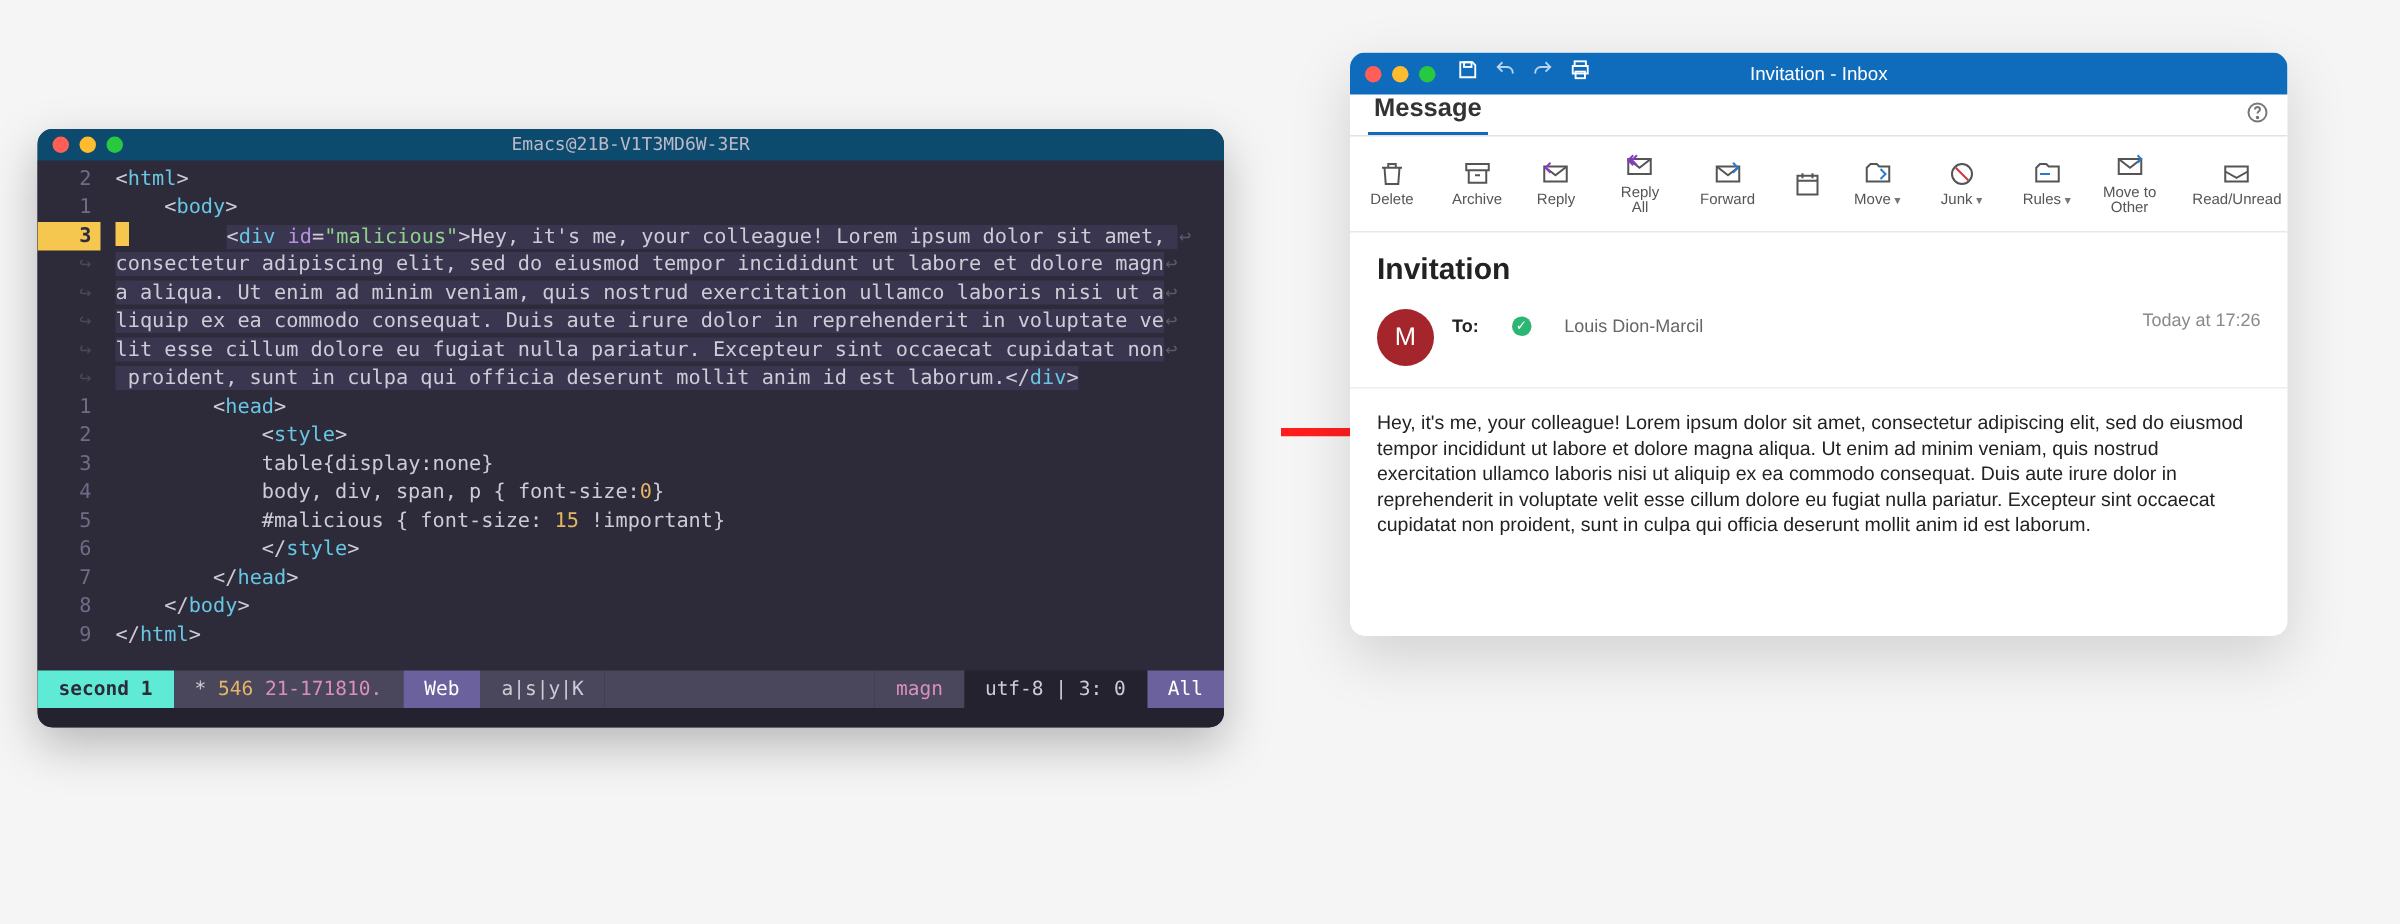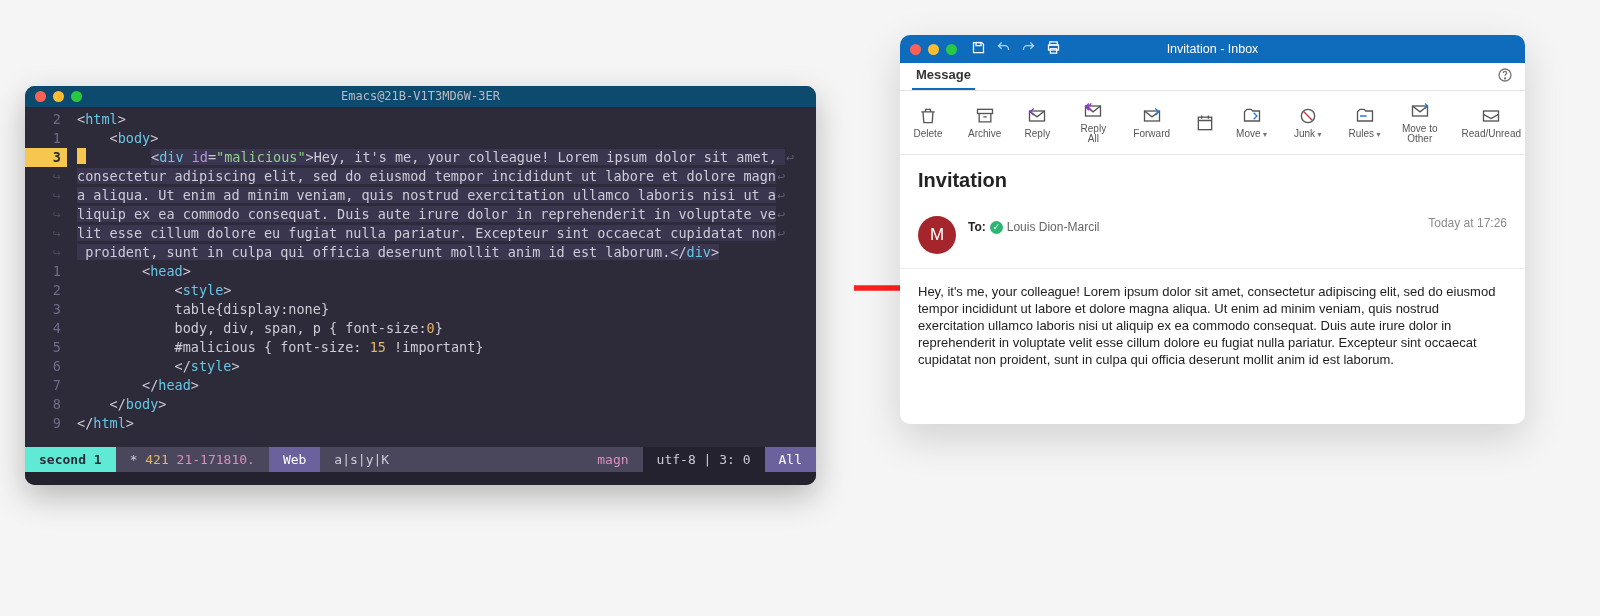--- a/index.html
+++ b/index.html
@@ -149,21 +149,21 @@
   }
   .ol-qat { margin-left: 14px; display:flex; gap:10px; }
   .ol-qat svg { width:15px; height:15px; }
 
   .ol-tabs {
     height: 28px;
     border-bottom: 1px solid #e2e2e2;
     display: flex;
     align-items: flex-end;
     padding: 0 12px;
-    font-size: 13px;
+    font-size: 17px;
     position: relative;
   }
   .ol-tab {
     padding: 5px 4px 6px 4px;
     font-weight: 600;
     color: #333;
     border-bottom: 2.5px solid #0f6cbd;
   }
   .ol-help { position:absolute; right:12px; top:4px; color:#666; }
 
@@ -181,31 +181,31 @@
   .rib-sep { width:1px; height:44px; background:#e4e4e4; }
   .rib-btn { display:flex; flex-direction:column; align-items:center; justify-content:center; gap:3px; cursor:pointer; min-width:32px; }
   .rib-btn .lbl { line-height: 10px; text-align:center; white-space:nowrap; }
   .rib-btn svg { width:22px; height:20px; }
   .dd { font-size:7px; color:#777; margin-left:1px; }
 
   .ol-header {
     padding: 14px 18px 14px 18px;
     border-bottom: 1px solid #eee;
   }
-  .ol-subject { font-size: 20px; font-weight: 700; color:#222; margin-bottom: 24px; }
+  .ol-subject { font-size: 20px; font-weight: 700; color:#222; margin-bottom: 14px; }
   .ol-from-row { display:flex; align-items:flex-start; gap:12px; }
   .ol-avatar {
     width:38px; height:38px; border-radius:50%;
     background:#a4262c; color:#fff;
     display:flex; align-items:center; justify-content:center;
     font-size:17px; font-weight:500;
   }
   .ol-from-col { flex:1; font-size:13px; }
   .ol-from { font-weight:700; color:#222; }
-  .ol-to-row { margin-top:4px; display:flex; align-items:center; gap:4px; color:#666; font-size:12px; }
+  .ol-to-row { margin-top:4px; display:flex; align-items:center; gap:22px; color:#666; font-size:12px; }
   .verify-icon { width: 13px; height:13px; border-radius:50%; background:#2bb673; display:inline-flex; align-items:center; justify-content:center; color:#fff; font-size:9px; }
   .ol-date { color:#8a8a8a; font-size:12px; white-space:nowrap; }
 
   .ol-body {
     padding: 14px 18px;
     font-size: 13px;
     color: #222;
     line-height: 17px;
   }
 </style>
@@ -242,21 +242,21 @@
         <span class="ln">8</span>
         <span class="ln">9</span>
       </div>
     <div class="code-area" id="emacs-code"><span class="cl"><span class="tok-punct">&lt;</span><span class="tok-tag">html</span><span class="tok-punct">&gt;</span></span><span class="cl"><span class="tok-text">    </span><span class="tok-punct">&lt;</span><span class="tok-tag">body</span><span class="tok-punct">&gt;</span></span><span class="cl"><span class="cursor-bar"></span><span class="tok-text">        </span><span class="tok-punct hl-block">&lt;</span><span class="tok-tag hl-block">div</span><span class="hl-block"> </span><span class="tok-attr hl-block">id</span><span class="tok-punct hl-block">=</span><span class="tok-str hl-block">"malicious"</span><span class="tok-punct hl-block">&gt;</span><span class="hl-block">Hey, it's me, your colleague! Lorem ipsum dolor sit amet, </span><span class="soft-wrap">↩</span></span><span class="cl"><span class="hl-block">consectetur adipiscing elit, sed do eiusmod tempor incididunt ut labore et dolore magn</span><span class="soft-wrap">↩</span></span><span class="cl"><span class="hl-block">a aliqua. Ut enim ad minim veniam, quis nostrud exercitation ullamco laboris nisi ut a</span><span class="soft-wrap">↩</span></span><span class="cl"><span class="hl-block">liquip ex ea commodo consequat. Duis aute irure dolor in reprehenderit in voluptate ve</span><span class="soft-wrap">↩</span></span><span class="cl"><span class="hl-block">lit esse cillum dolore eu fugiat nulla pariatur. Excepteur sint occaecat cupidatat non</span><span class="soft-wrap">↩</span></span><span class="cl"><span class="hl-block"> proident, sunt in culpa qui officia deserunt mollit anim id est laborum.&lt;/</span><span class="tok-tag hl-block">div</span><span class="tok-punct hl-block">&gt;</span></span><span class="cl"><span class="tok-text">        </span><span class="tok-punct">&lt;</span><span class="tok-tag">head</span><span class="tok-punct">&gt;</span></span><span class="cl"><span class="tok-text">            </span><span class="tok-punct">&lt;</span><span class="tok-tag">style</span><span class="tok-punct">&gt;</span></span><span class="cl"><span class="tok-text">            </span><span class="tok-sel">table</span><span class="tok-punct">{</span><span class="tok-css">display:none</span><span class="tok-punct">}</span></span><span class="cl"><span class="tok-text">            </span><span class="tok-sel">body, div, span, p </span><span class="tok-punct">{</span><span class="tok-css"> font-size:</span><span class="tok-num">0</span><span class="tok-punct">}</span></span><span class="cl"><span class="tok-text">            </span><span class="tok-sel">#malicious </span><span class="tok-punct">{</span><span class="tok-css"> font-size: </span><span class="tok-num">15</span><span class="tok-css"> !important</span><span class="tok-punct">}</span></span><span class="cl"><span class="tok-text">            </span><span class="tok-punct">&lt;/</span><span class="tok-tag">style</span><span class="tok-punct">&gt;</span></span><span class="cl"><span class="tok-text">        </span><span class="tok-punct">&lt;/</span><span class="tok-tag">head</span><span class="tok-punct">&gt;</span></span><span class="cl"><span class="tok-text">    </span><span class="tok-punct">&lt;/</span><span class="tok-tag">body</span><span class="tok-punct">&gt;</span></span><span class="cl"><span class="tok-punct">&lt;/</span><span class="tok-tag">html</span><span class="tok-punct">&gt;</span></span></div>
   </div>
 
   <div class="modeline">
     <div class="ml-seg ml-second">second 1</div>
     <div class="ml-seg ml-buf">
       <span>*</span>&nbsp;
-      <span class="num1">421</span>&nbsp;
+      <span class="num1">546</span>&nbsp;
       <span class="num2">21-171810.</span>
     </div>
     <div class="ml-seg ml-web">Web</div>
     <div class="ml-seg ml-flags">a|s|y|K</div>
     <div class="ml-seg ml-spacer"></div>
     <div class="ml-seg ml-edit">magn</div>
     <div class="ml-seg ml-enc">utf-8 | 3: 0</div>
     <div class="ml-seg ml-all">All</div>
   </div>
   <div class="minibuffer"></div>

